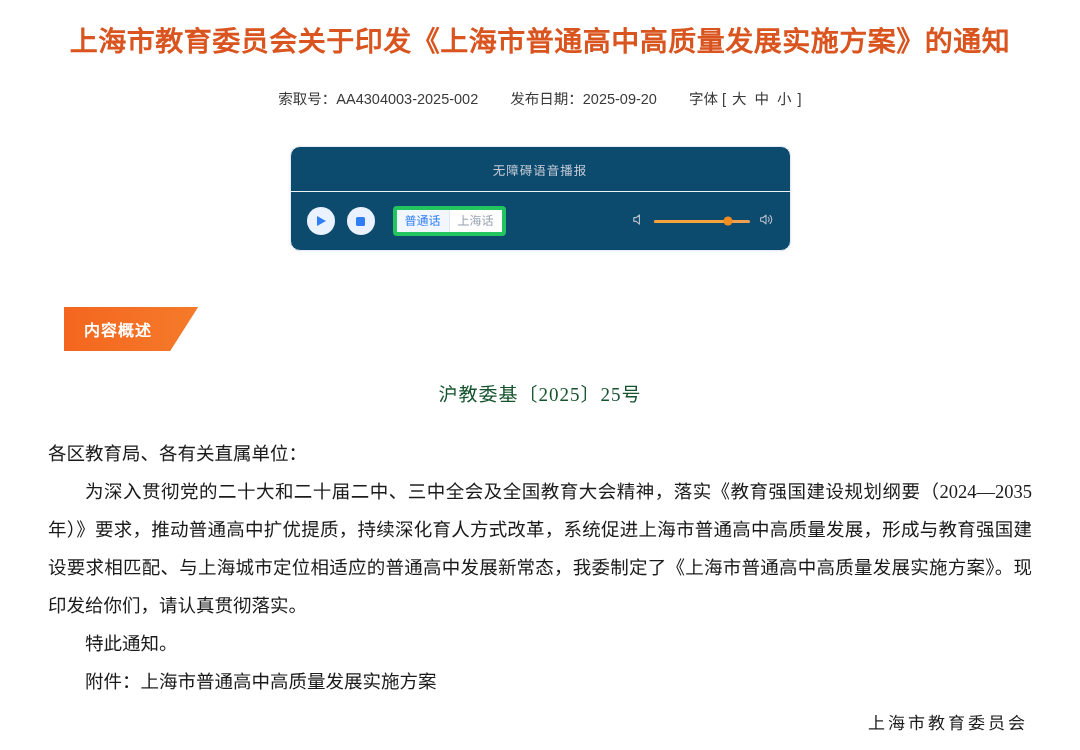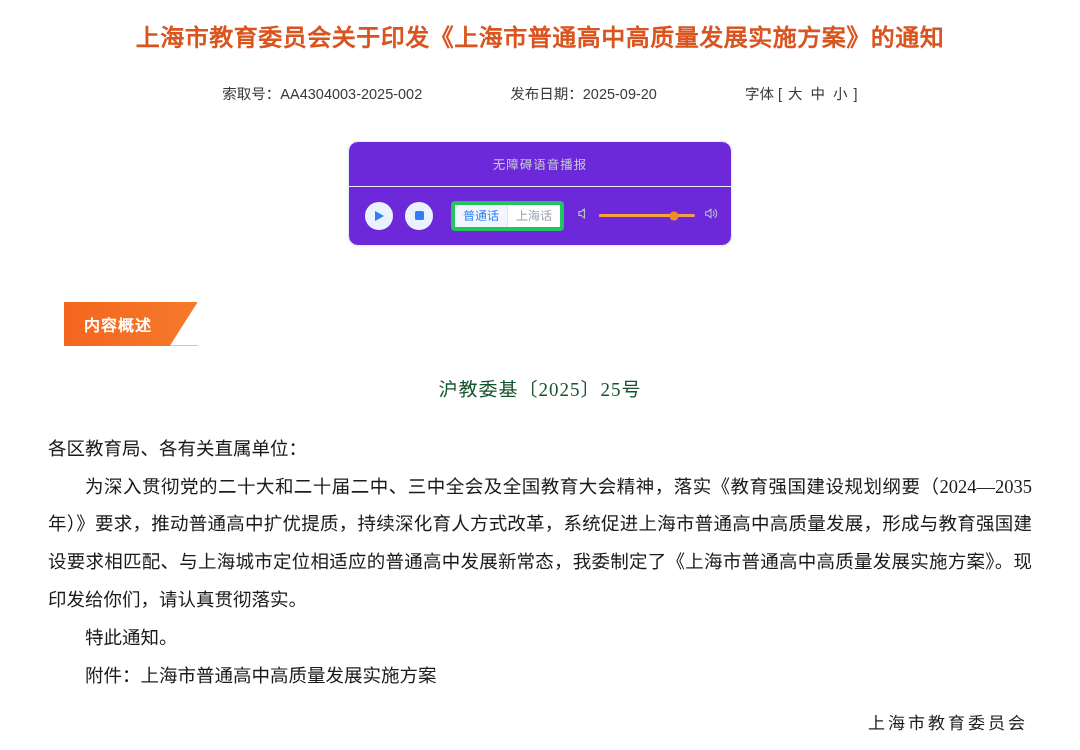--- a/index.html
+++ b/index.html
@@ -21,33 +21,33 @@
     height: 750px;
     position: relative;
     box-sizing: border-box;
   }
 
   
   .doc-title {
     text-align: center;
     color: #d9541e;
     font-weight: bold;
-    font-size: 24px;
+    font-size: 28px;
     letter-spacing: 0.5px;
     padding-top: 22px;
     line-height: 1.4;
     font-family: "Liberation Serif", "DejaVu Serif", serif;
   }
 
   
   .meta-row {
     display: flex;
     justify-content: center;
     align-items: center;
-    gap: 88px;
+    gap: 32px;
     margin-top: 26px;
     font-size: 14.5px;
     color: #3a3a3a;
     font-family: "Liberation Sans", sans-serif;
   }
   .meta-item {
     white-space: nowrap;
   }
   .meta-item .meta-label { color: #3a3a3a; }
   .meta-item .meta-value { color: #3a3a3a; }
@@ -61,24 +61,24 @@
     padding: 0 2px;
   }
 
   
   .player-wrap {
     display: flex;
     justify-content: center;
     margin-top: 38px;
   }
   .player {
-    width: 384px;
+    width: 501px;
     border: 1px solid #e6ecf5;
     border-radius: 10px;
-    background: #6d28d9;
+    background: #0c4a6e;
     box-shadow: 0 1px 4px rgba(30, 60, 120, 0.06);
     box-sizing: border-box;
     overflow: hidden;
   }
   .player-top {
     height: 44px;
     display: flex;
     align-items: center;
     justify-content: center;
     border-bottom: 1px solid #eef2f8;

